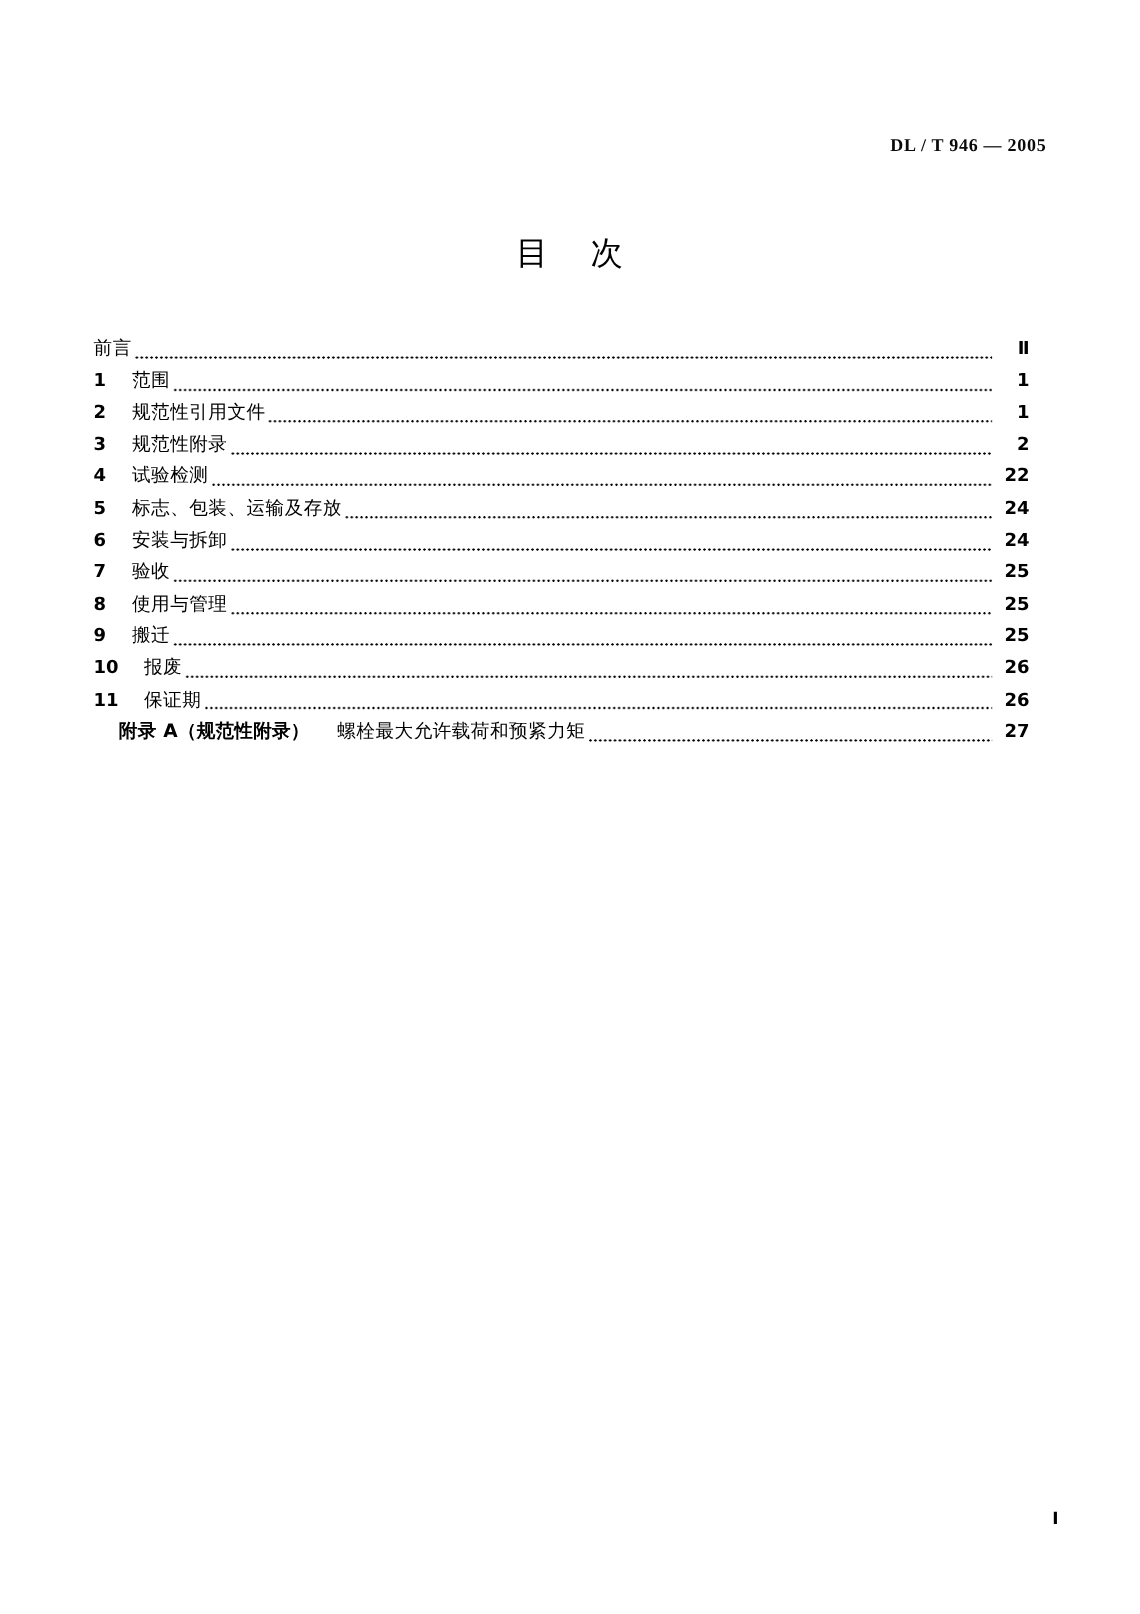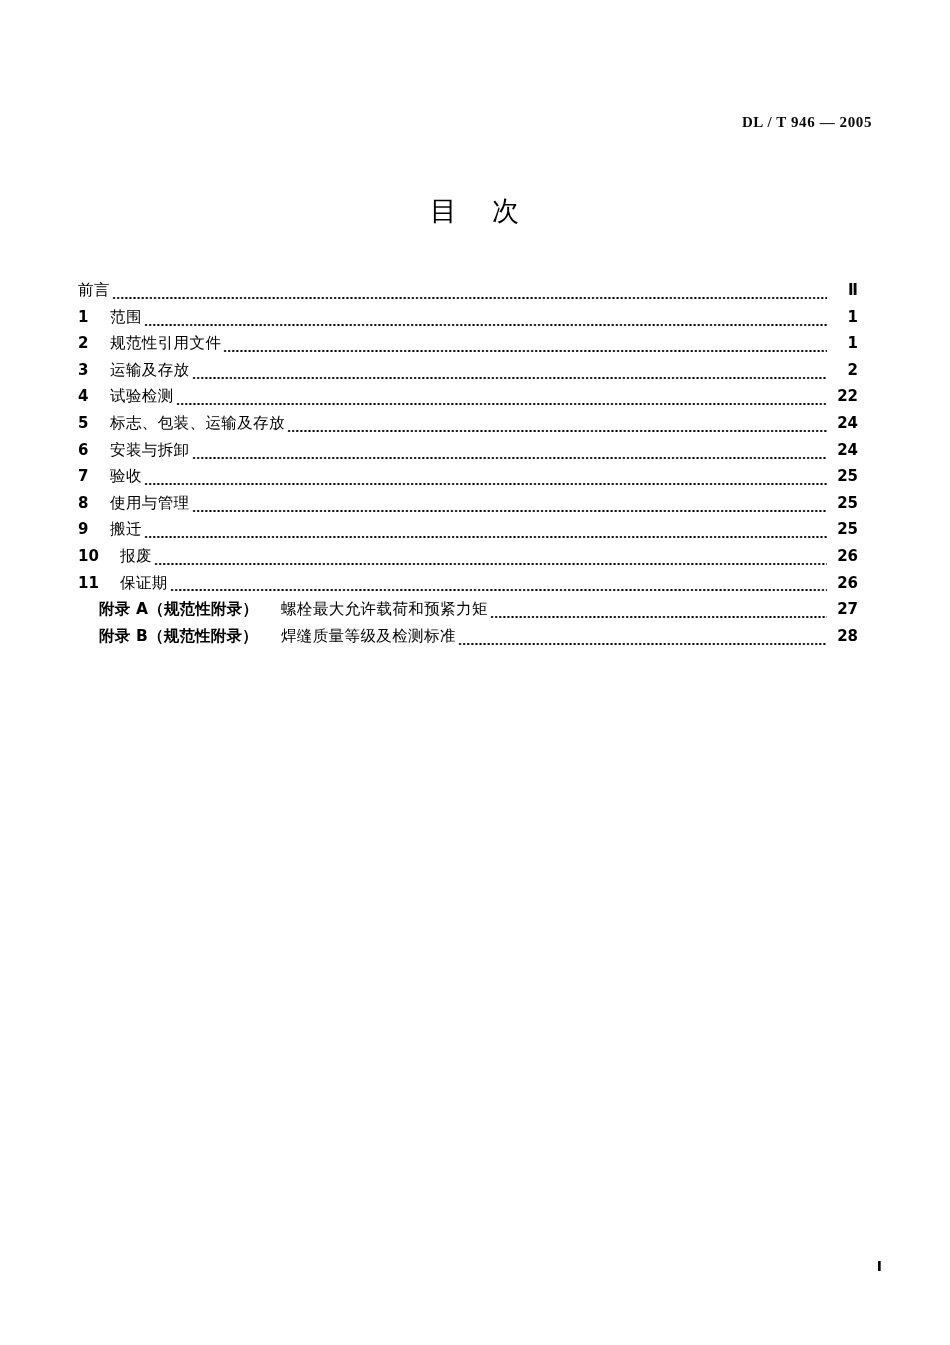--- a/index.html
+++ b/index.html
@@ -170,21 +170,21 @@
 
     <div class="toc-row">
       <span class="toc-num">2</span>
       <span class="toc-label">规范性引用文件</span>
       <span class="toc-leader"></span>
       <span class="toc-page">1</span>
     </div>
 
     <div class="toc-row">
       <span class="toc-num">3</span>
-      <span class="toc-label">运输及存放</span>
+      <span class="toc-label">规范性附录</span>
       <span class="toc-leader"></span>
       <span class="toc-page">2</span>
     </div>
 
     <div class="toc-row">
       <span class="toc-num">4</span>
       <span class="toc-label">试验检测</span>
       <span class="toc-leader"></span>
       <span class="toc-page">22</span>
     </div>
@@ -238,24 +238,18 @@
       <span class="toc-page">26</span>
     </div>
 
     <div class="toc-row appendix">
       <span class="toc-label">附录 A（规范性附录）</span>
       <span class="toc-sublabel">螺栓最大允许载荷和预紧力矩</span>
       <span class="toc-leader"></span>
       <span class="toc-page">27</span>
     </div>
 
-    <div class="toc-row appendix">
-      <span class="toc-label">附录 B（规范性附录）</span>
-      <span class="toc-sublabel">焊缝质量等级及检测标准</span>
-      <span class="toc-leader"></span>
-      <span class="toc-page">28</span>
-    </div>
 
   </div>
 
   <div class="folio">Ⅰ</div>
 
 </div>
 
 </body></html>

